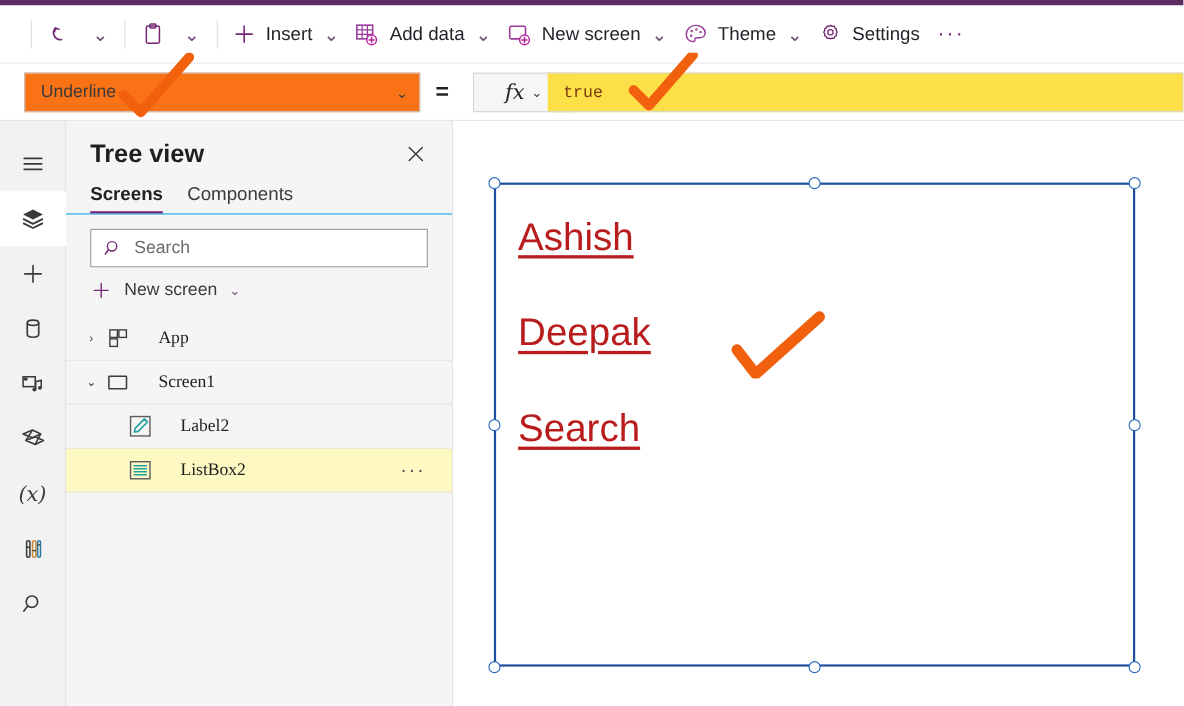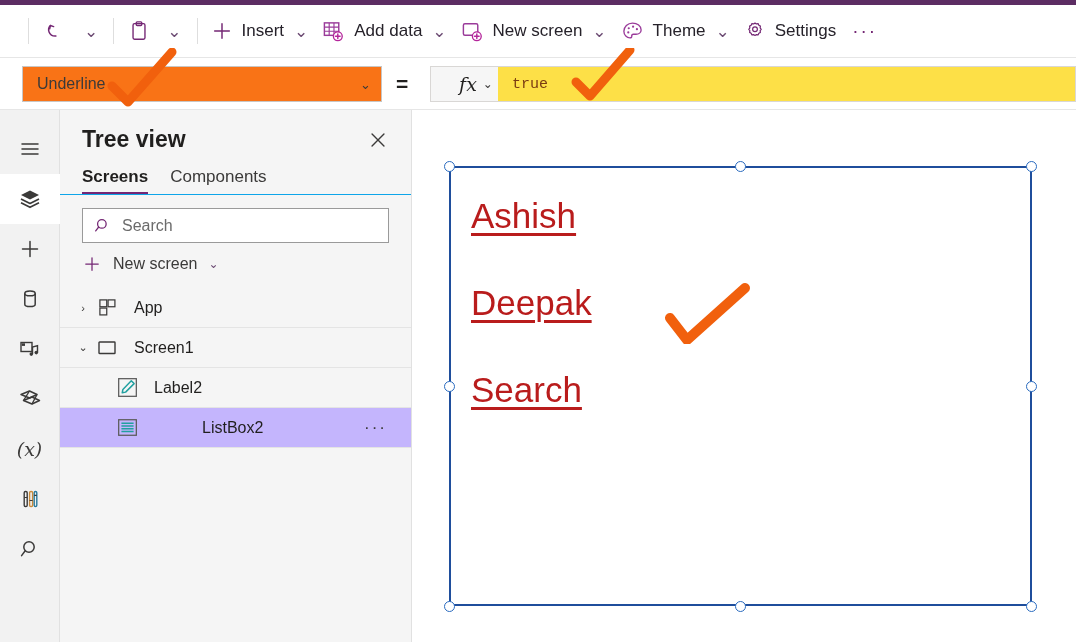--- a/index.html
+++ b/index.html
@@ -173,27 +173,27 @@
 
   .tree { margin-top: 14px; }
   .trow {
     height: 40px;
     display: flex; align-items: center;
     border-bottom: 1px solid #e4e4e4;
     font-size: 16px; color: #201f1e;
     padding-right: 12px;
     position: relative;
   }
-  .trow.sel { background: #c4b5fd; gap: 48px; }
+  .trow.sel { background: #fef9c3; }
   .trow .tw {
     width: 22px; display: flex; align-items: center; justify-content: center;
     color: #3b3a39; font-size: 11px;
   }
   .trow .ti { display: flex; align-items: center; justify-content: center; width: 26px; }
-  .trow .tl { margin-left: 14px; }
+  .trow .tl { margin-left: 24px; font-family: Liberation Serif, serif; }
   .trow .dots {
     position: absolute; right: 24px;
     letter-spacing: 2px; color: #3b3a39; font-size: 17px;
   }
   .ind1 { padding-left: 12px; }
   .ind2 { padding-left: 54px; }
 
   
   .canvas {
     position: absolute; top: 110px; left: 412px;

